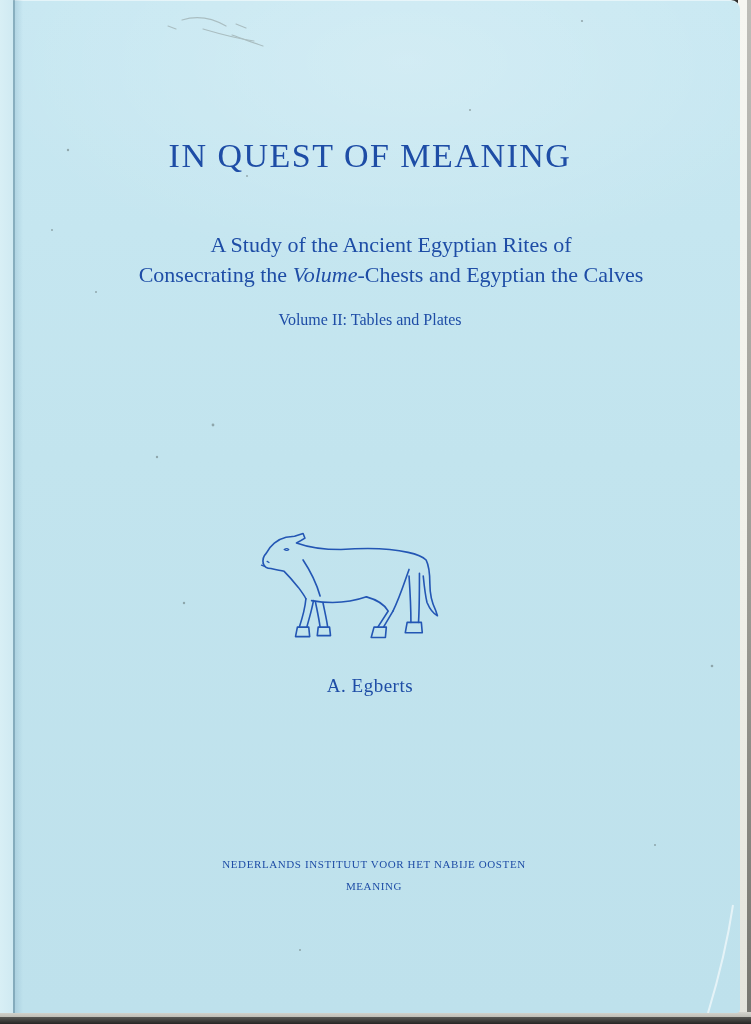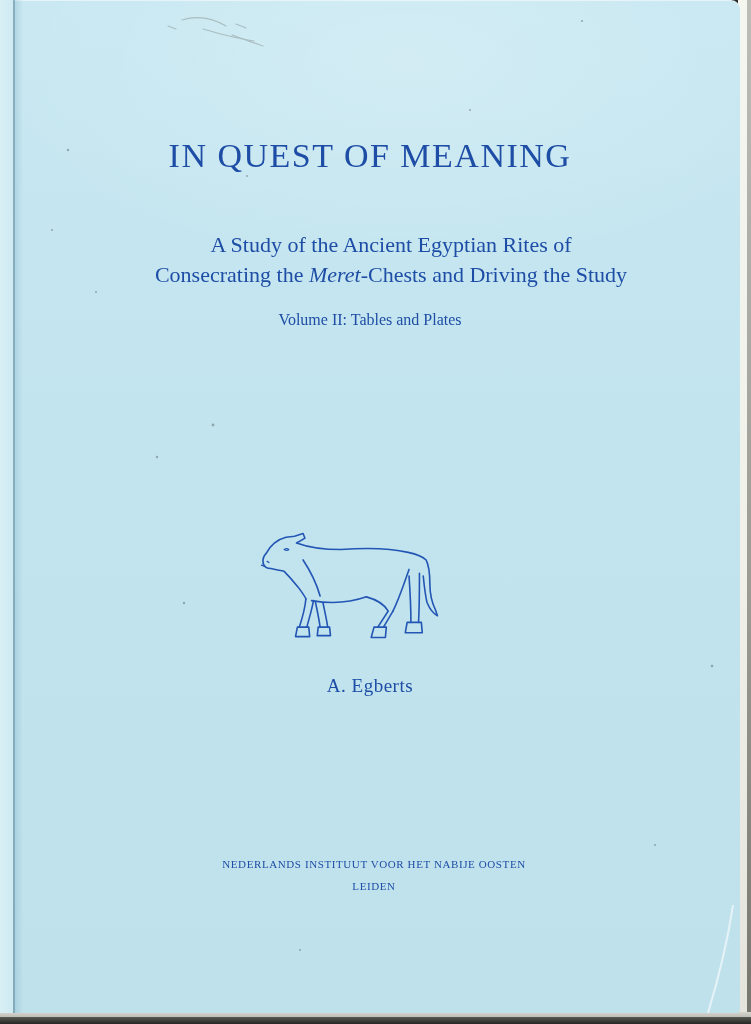--- a/index.html
+++ b/index.html
@@ -111,30 +111,30 @@
   <div class="book-cover">
     <div class="spine"></div>
     <div class="spine-crease"></div>
     <div class="spine-shadow"></div>
 
     <div class="text-zone">
       <div class="cover-title">IN QUEST OF MEANING</div>
 
       <div class="cover-subtitle">
         <span>A Study of the Ancient Egyptian Rites of</span><br>
-        <span>Consecrating the </span><i>Meret</i><span>-Chests and Driving the Study</span>
+        <span>Consecrating the </span><i>Volume</i><span>-Chests and Egyptian the Calves</span>
       </div>
 
       <div class="volume-line">Volume II: Tables and Plates</div>
 
       <div class="author-name">A. Egberts</div>
 
       <div class="publisher-block">
         <span>NEDERLANDS INSTITUUT VOOR HET NABIJE OOSTEN</span><br>
-        <span>LEIDEN</span>
+        <span>MEANING</span>
       </div>
     </div>
 
     <svg class="calf-illustration" width="218" height="123" viewBox="0 0 230 130" fill="none" stroke="#2356b4" stroke-width="1.7" stroke-linecap="round" stroke-linejoin="round">
 
       <path d="M16,42 C15,38 16,34 19,31 C23,23 31,16 40,14 L49,13 L58,10 L60,15
                C57,17 53,19 51,20 C62,24 80,27 98,27 C124,25 152,26 169,30
                C178,32 184,34 188,38 C191,44 192,53 192,63 C192,73 194,83 198,91
                L200,97 C196,95 192,90 189,83 C187,75 186,65 185,55"></path>
 

